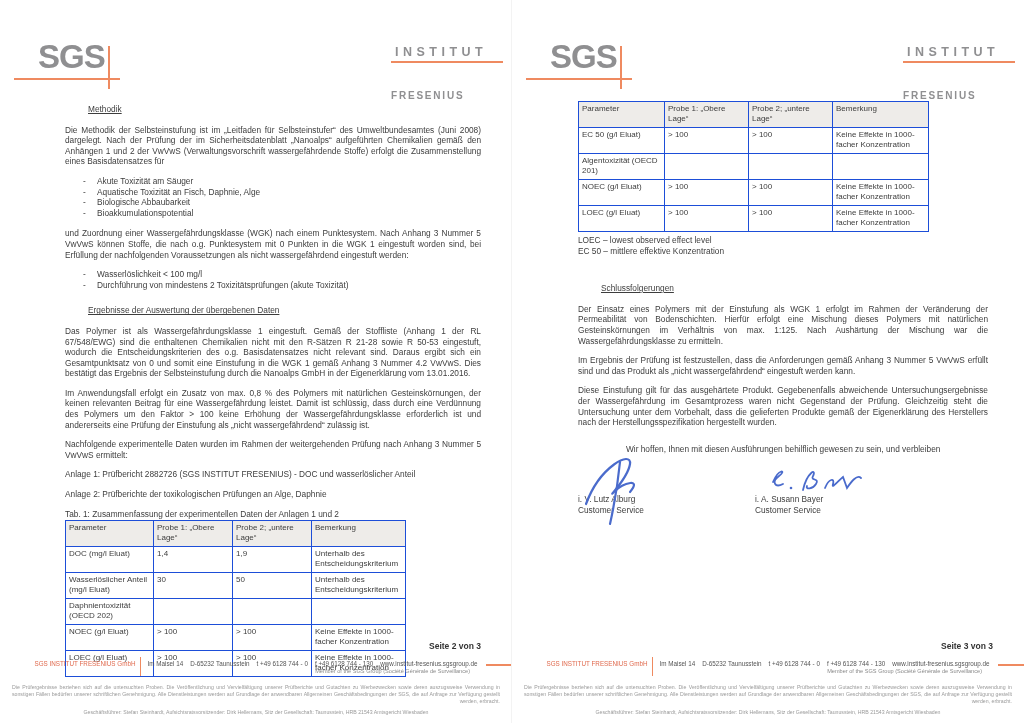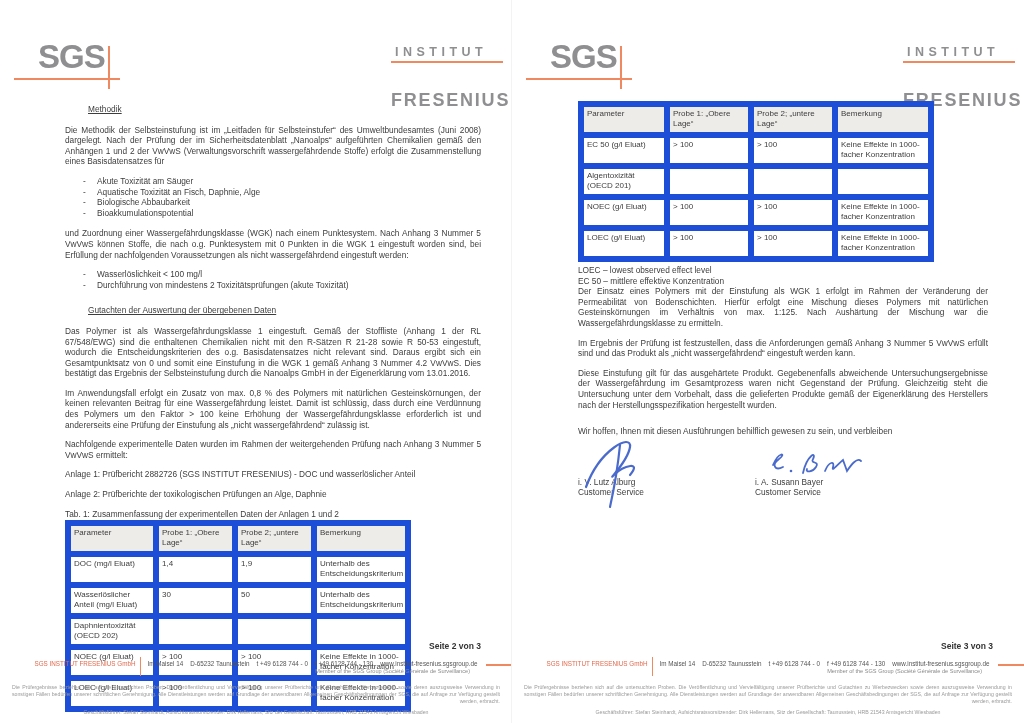--- a/index.html
+++ b/index.html
@@ -12,39 +12,39 @@
 
   
   .sgs-logo{position:absolute;top:40px;left:38px;font-size:33px;font-weight:700;
             letter-spacing:-1px;color:#8f8f91;line-height:1;}
   .logo-hline{position:absolute;top:78px;left:14px;width:106px;height:2px;background:#ef8a60;}
   .logo-vline{position:absolute;top:46px;left:108px;width:2px;height:43px;background:#ef8a60;}
   .institut{position:absolute;top:46px;right:9px;width:112px;text-align:left;
             color:#8f8f91;font-weight:700;line-height:1;}
   .institut .l1{font-size:12.5px;letter-spacing:4.5px;margin-left:4px;}
   .institut .rule{height:2px;background:#ef8a60;margin:2px 0 2px 0;}
-  .institut .l2{font-size:18px;letter-spacing:1.8px;margin-top:28px;}
+  .institut .l2{font-size:10px;letter-spacing:1.8px;margin-top:28px;}
 
   
   .body{position:absolute;left:65px;width:416px;font-size:8.3px;line-height:10.6px;}
   .body-p2{top:104px;}
   .body-p3{left:66px;top:100px;width:410px;}
   p.para{margin:0 0 9px 0;text-align:justify;}
   p.line{margin:0 0 9px 0;}
   .h{ text-decoration:underline;margin:0 0 10px 0;padding-left:23px;}
   .h-gap{margin-top:15px;}
   .bullets{margin:4px 0 10px 0;}
   .bullet{display:flex;margin:0;}
   .bullet .dash{width:14px;margin-left:18px;flex:none;}
 
   
   .tcap{margin:6px 0 0 0;font-size:8.3px;}
   table.dtab{border-collapse:collapse;table-layout:fixed;font-size:8px;line-height:10px;
              margin-top:1px;}
-  table.dtab td,table.dtab th{border:6px solid #1d4ed8;padding:2px 3px 3px 3px;
+  table.dtab td,table.dtab th{border:1px solid #1d4ed8;padding:2px 3px 3px 3px;
              vertical-align:top;text-align:left;font-weight:400;}
   table.dtab th{background:#eeece9;}
   .t2{width:340px;} .t2 .c0{width:88px;} .t2 .c1{width:79px;} .t2 .c2{width:79px;} .t2 .c3{width:94px;}
   .t3{width:350px;} .t3 .c0{width:86px;} .t3 .c1{width:84px;} .t3 .c2{width:84px;} .t3 .c3{width:96px;}
   .notes{margin:3px 0 0 0;}
   .notes div{margin:0;}
 
   
   .regards{margin:18px 0 0 0;}
   .company-bold{font-weight:700;}
@@ -115,21 +115,21 @@
         <div class="bullet">
             <span class="dash">-</span>
             <span>Wasserlöslichkeit &lt; 100 mg/l</span>
           </div>
         <div class="bullet">
             <span class="dash">-</span>
             <span>Durchführung von mindestens 2 Toxizitätsprüfungen (akute Toxizität)</span>
           </div>
       </div>
 
-      <div class="h h-gap">Gutachten der Auswertung der übergebenen Daten</div>
+      <div class="h h-gap">Ergebnisse der Auswertung der übergebenen Daten</div>
       <p class="para">Das Polymer ist als Wassergefährdungsklasse 1 eingestuft. Gemäß der Stoffliste (Anhang 1 der RL 67/548/EWG) sind die enthaltenen Chemikalien nicht mit den R-Sätzen R 21-28 sowie R 50-53 eingestuft, wodurch die Entscheidungskriterien des o.g. Basisdatensatzes nicht relevant sind. Daraus ergibt sich ein Gesamtpunktsatz von 0 und somit eine Einstufung in die WGK 1 gemäß Anhang 3 Nummer 4.2 VwVwS. Dies bestätigt das Ergebnis der Selbsteinstufung durch die Nanoalps GmbH in der Eigenerklärung vom 13.01.2016.</p>
       <p class="para">Im Anwendungsfall erfolgt ein Zusatz von max. 0,8 % des Polymers mit natürlichen Gesteinskörnungen, der keinen relevanten Beitrag für eine Wassergefährdung leistet. Damit ist schlüssig, dass durch eine Verdünnung des Polymers um den Faktor &gt; 100 keine Erhöhung der Wassergefährdungsklasse erforderlich ist und andererseits eine Prüfung der Einstufung als „nicht wassergefährdend“ zulässig ist.</p>
       <p class="para">Nachfolgende experimentelle Daten wurden im Rahmen der weitergehenden Prüfung nach Anhang 3 Nummer 5 VwVwS ermittelt:</p>
       <p class="line">Anlage 1: Prüfbericht 2882726 (SGS INSTITUT FRESENIUS) - DOC und wasserlöslicher Anteil</p>
       <p class="line">Anlage 2: Prüfberichte der toxikologischen Prüfungen an Alge, Daphnie</p>
 
       <div class="tcap">Tab. 1: Zusammenfassung der experimentellen Daten der Anlagen 1 und 2</div>
       <table class="dtab t2">
         <colgroup>
             <col class="c0">
@@ -246,25 +246,26 @@
           <td>Keine Effekte in 1000-facher Konzentration</td>
         </tr>
       </tbody>
         </table>
 
       <div class="notes">
         <div>LOEC – lowest observed effect level</div>
         <div>EC 50 – mittlere effektive Konzentration</div>
       </div>
 
+      <div class="h h-gap" style="margin-top:27px;">Schlussfolgerungen</div>
       <p class="para">Der Einsatz eines Polymers mit der Einstufung als WGK 1 erfolgt im Rahmen der Veränderung der Permeabilität von Bodenschichten. Hierfür erfolgt eine Mischung dieses Polymers mit natürlichen Gesteinskörnungen im Verhältnis von max. 1:125. Nach Aushärtung der Mischung war die Wassergefährdungsklasse zu ermitteln.</p>
       <p class="para">Im Ergebnis der Prüfung ist festzustellen, dass die Anforderungen gemäß Anhang 3 Nummer 5 VwVwS erfüllt sind und das Produkt als „nicht wassergefährdend“ eingestuft werden kann.</p>
       <p class="para">Diese Einstufung gilt für das ausgehärtete Produkt. Gegebenenfalls abweichende Untersuchungsergebnisse der Wassergefährdung im Gesamtprozess waren nicht Gegenstand der Prüfung. Gleichzeitig steht die Untersuchung unter dem Vorbehalt, dass die gelieferten Produkte gemäß der Eigenerklärung des Herstellers nach der Herstellungsspezifikation hergestellt wurden.</p>
 
-      <p class="line" style="margin-top:16px;">Wir hoffen, Ihnen mit diesen Ausführungen behilflich gewesen zu sein, und verbleiben</p>
+      <p class="line" style="margin-top:16px;margin-left:48px;">Wir hoffen, Ihnen mit diesen Ausführungen behilflich gewesen zu sein, und verbleiben</p>
 
 
       <div class="sig-row">
         <div class="sig-col">
           <svg class="sig-svg1" width="86" height="78" viewBox="0 0 86 78">
             <path d="M6 56 C 20 18, 52 2, 50 16 C 48 30, 26 52, 34 44 C 44 34, 62 30, 50 44" fill="none" stroke="#4a6bcc" stroke-width="2.2" stroke-linecap="round"></path>
             <path d="M40 14 C 38 34, 34 58, 30 76" fill="none" stroke="#4a6bcc" stroke-width="2.2" stroke-linecap="round"></path>
           </svg>
           <div>i. V. Lutz Alburg</div>
           <div>Customer Service</div>

